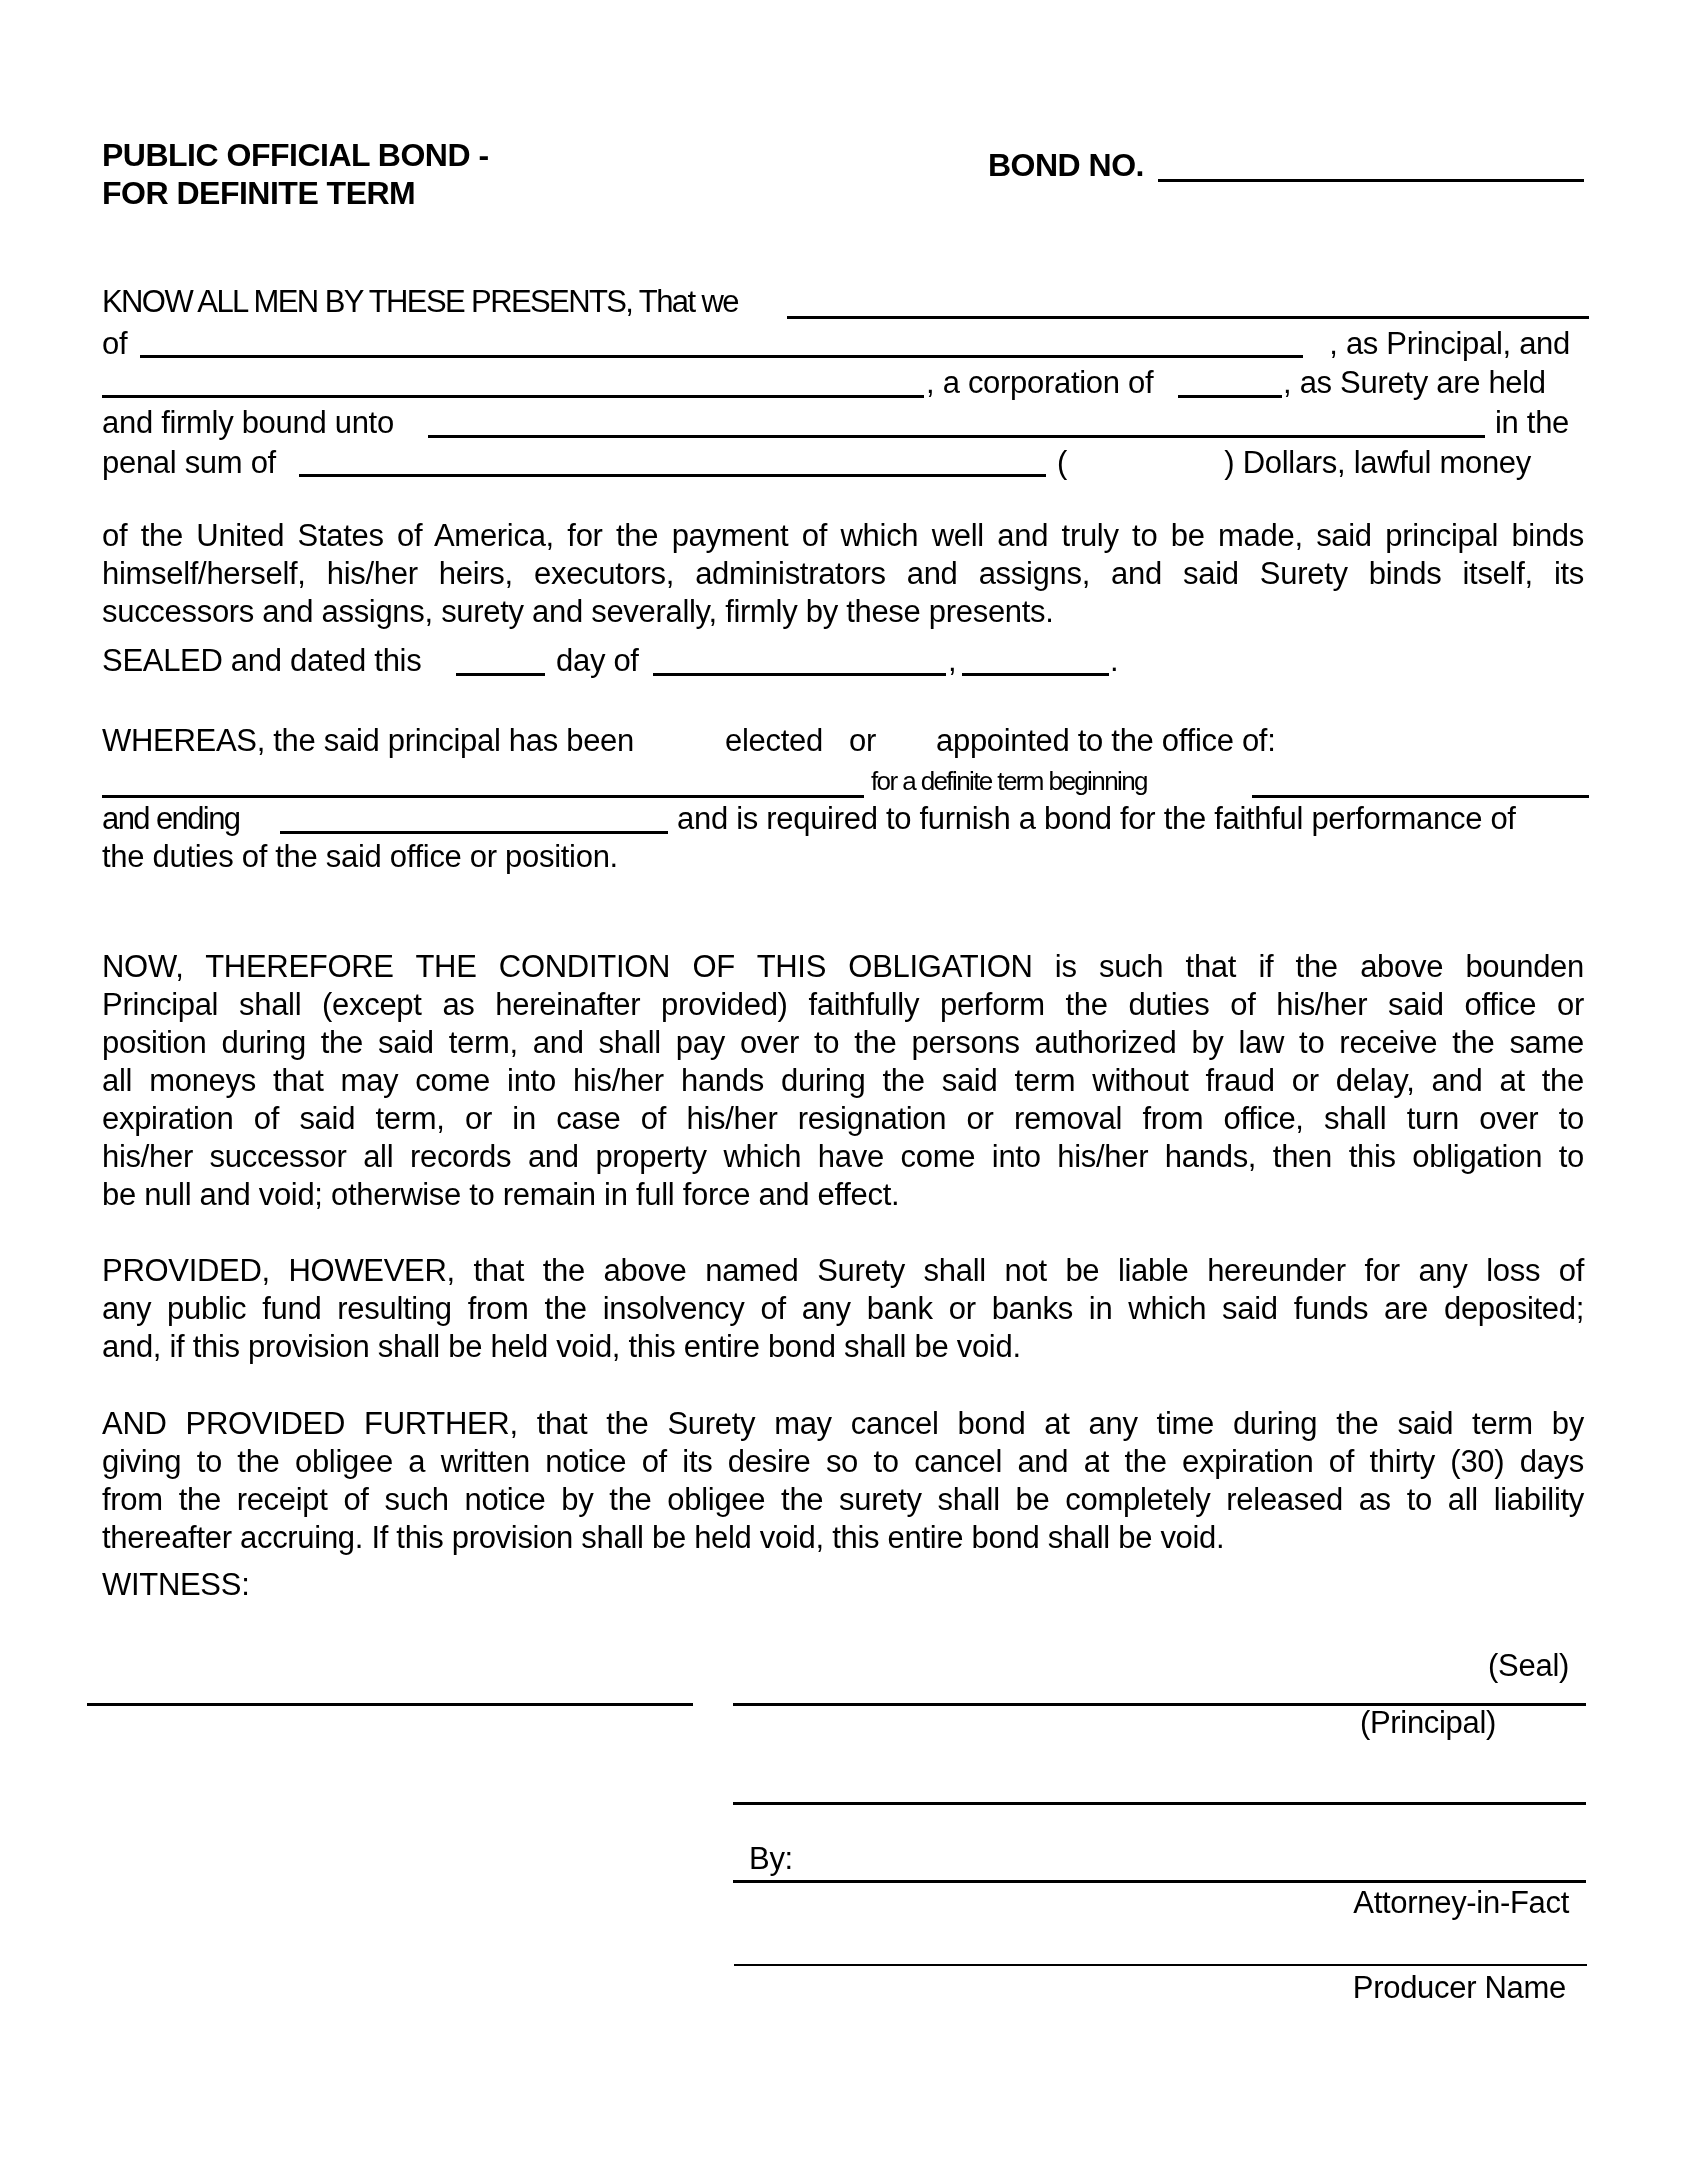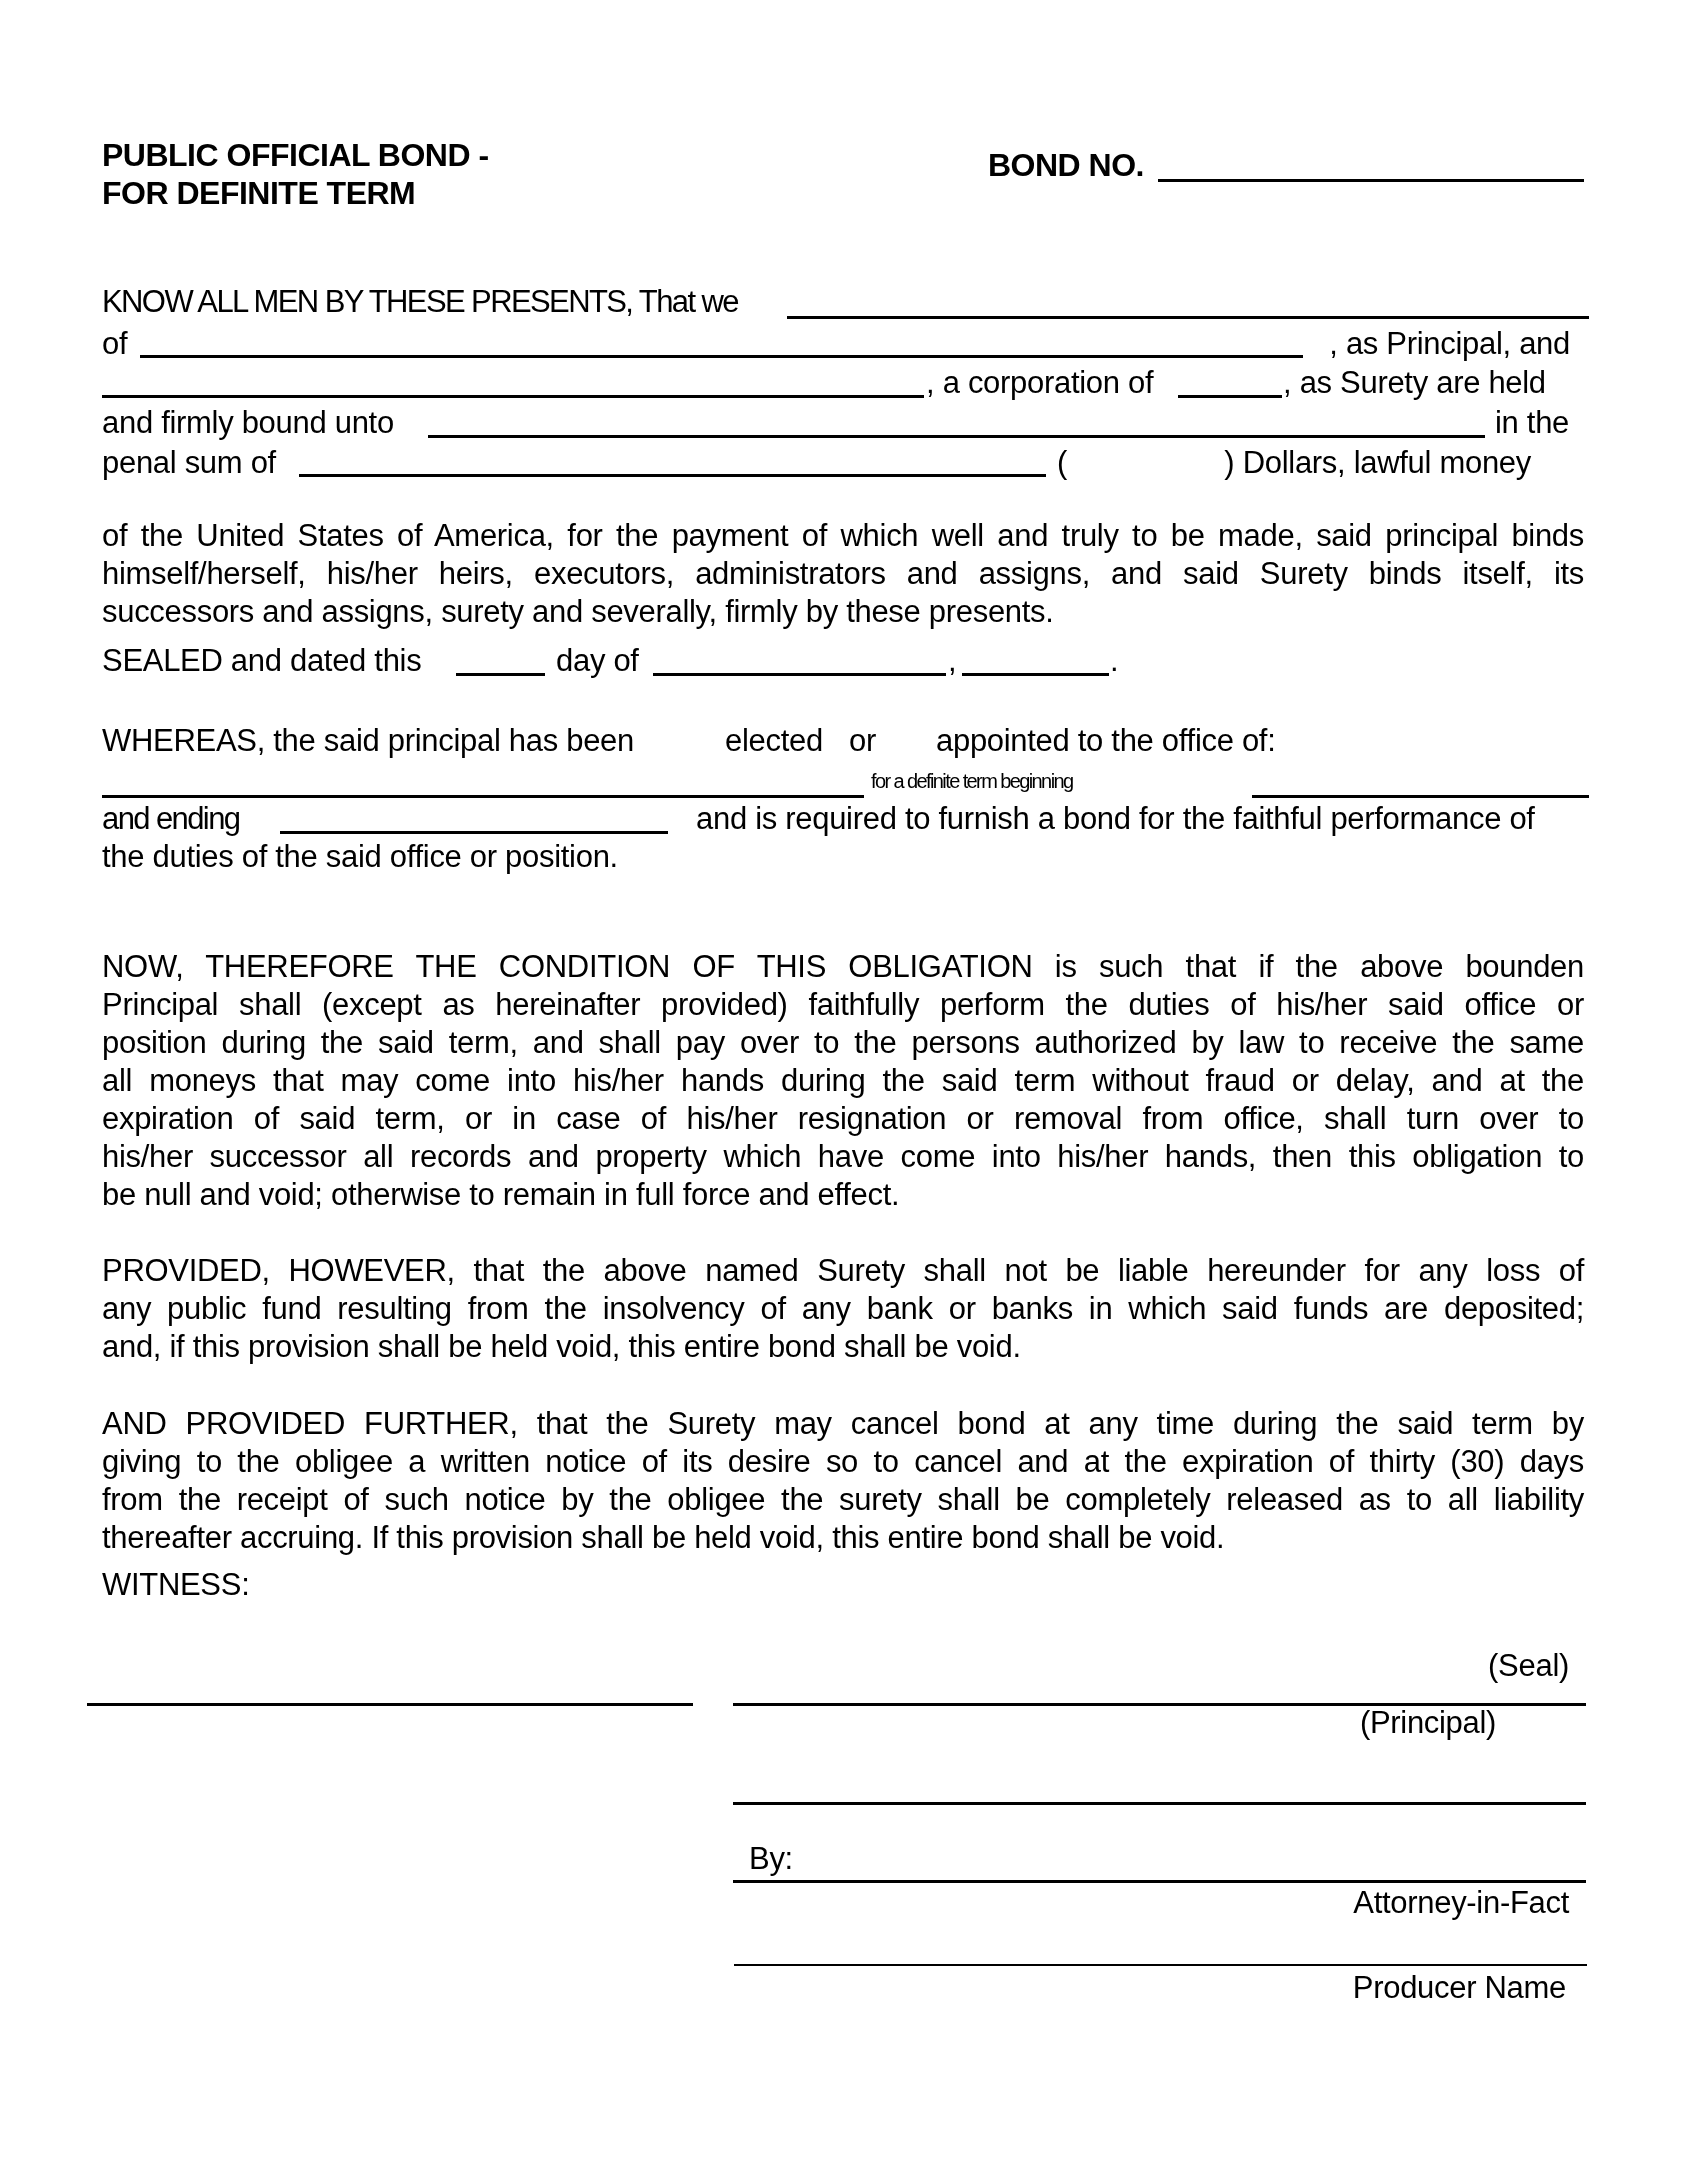--- a/index.html
+++ b/index.html
@@ -59,26 +59,26 @@
 <div class="abs t" style="left:1110px; top:645px;">.</div>
 
 <div class="abs t" style="left:102px; top:725px;">WHEREAS, the said principal has been</div>
 <div class="abs" style="left:685px; top:726px; width:28px; height:28px;"></div>
 <div class="abs t" style="left:725px; top:725px;">elected</div>
 <div class="abs t" style="left:849px; top:725px;">or</div>
 <div class="abs" style="left:896px; top:726px; width:28px; height:28px;"></div>
 <div class="abs t" style="left:936px; top:725px;">appointed to the office of:</div>
 
 <div class="line" style="left:102px; top:795px; width:762px;"></div>
-<div class="abs cond" style="left:871px; top:767px; font-size:20px; line-height:29px;">for a definite term beginning</div>
+<div class="abs cond" style="left:871px; top:767px; font-size:26px; line-height:29px;">for a definite term beginning</div>
 <div class="line" style="left:1252px; top:795px; width:337px;"></div>
 
 <div class="abs t cond" style="left:102px; top:803px;">and ending</div>
 <div class="line" style="left:280px; top:831px; width:388px;"></div>
-<div class="abs t" style="left:677px; top:803px;margin-left:19px;">and is required to furnish a bond for the faithful performance of</div>
+<div class="abs t" style="left:677px; top:803px;">and is required to furnish a bond for the faithful performance of</div>
 <div class="abs t" style="left:102px; top:841px;">the duties of the said office or position.</div>
 
 <div class="para" style="top:916px;">
   <span class="row">NOW, THEREFORE THE CONDITION OF THIS OBLIGATION is such that if the above bounden</span>
   <span class="row">Principal shall (except as hereinafter provided) faithfully perform the duties of his/her said office or</span>
   <span class="row">position during the said term, and shall pay over to the persons authorized by law to receive the same</span>
   <span class="row">all moneys that may come into his/her hands during the said term without fraud or delay, and at the</span>
   <span class="row">expiration of said term, or in case of his/her resignation or removal from office, shall turn over to</span>
   <span class="row">his/her successor all records and property which have come into his/her hands, then this obligation to</span>
   <span class="row last">be null and void; otherwise to remain in full force and effect.</span>

